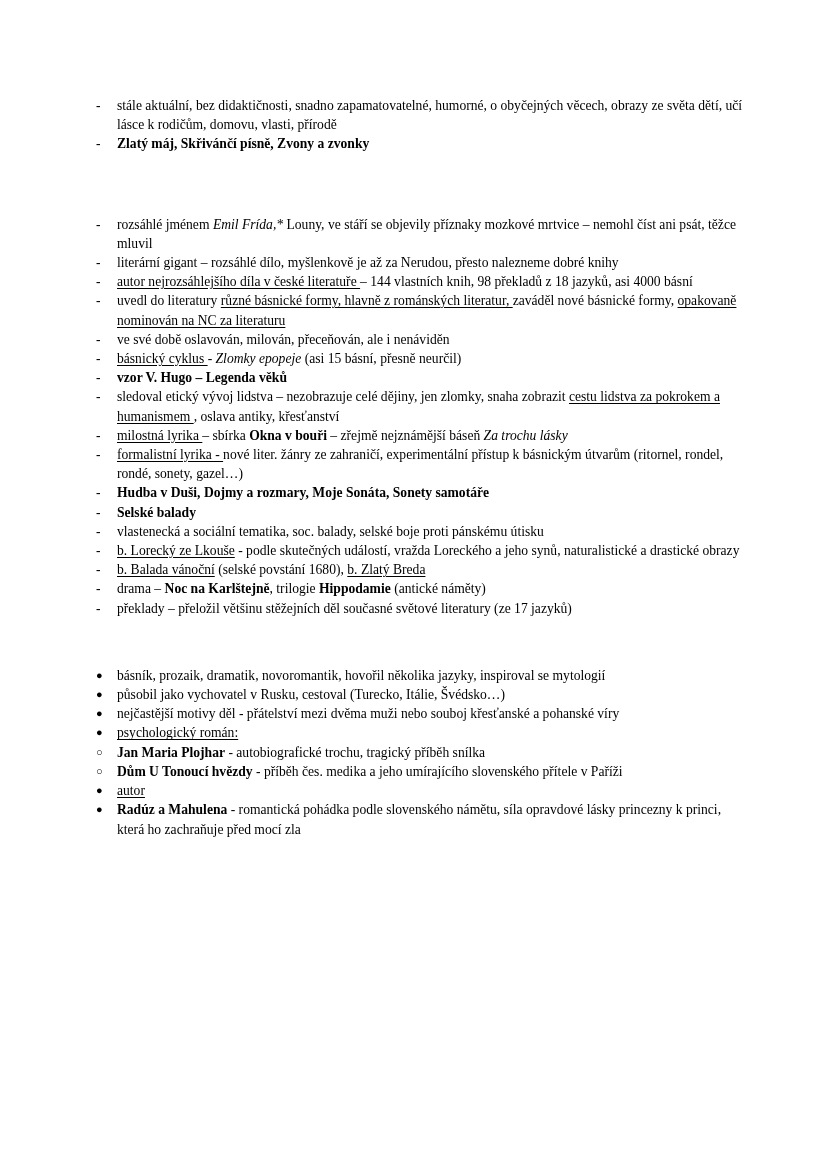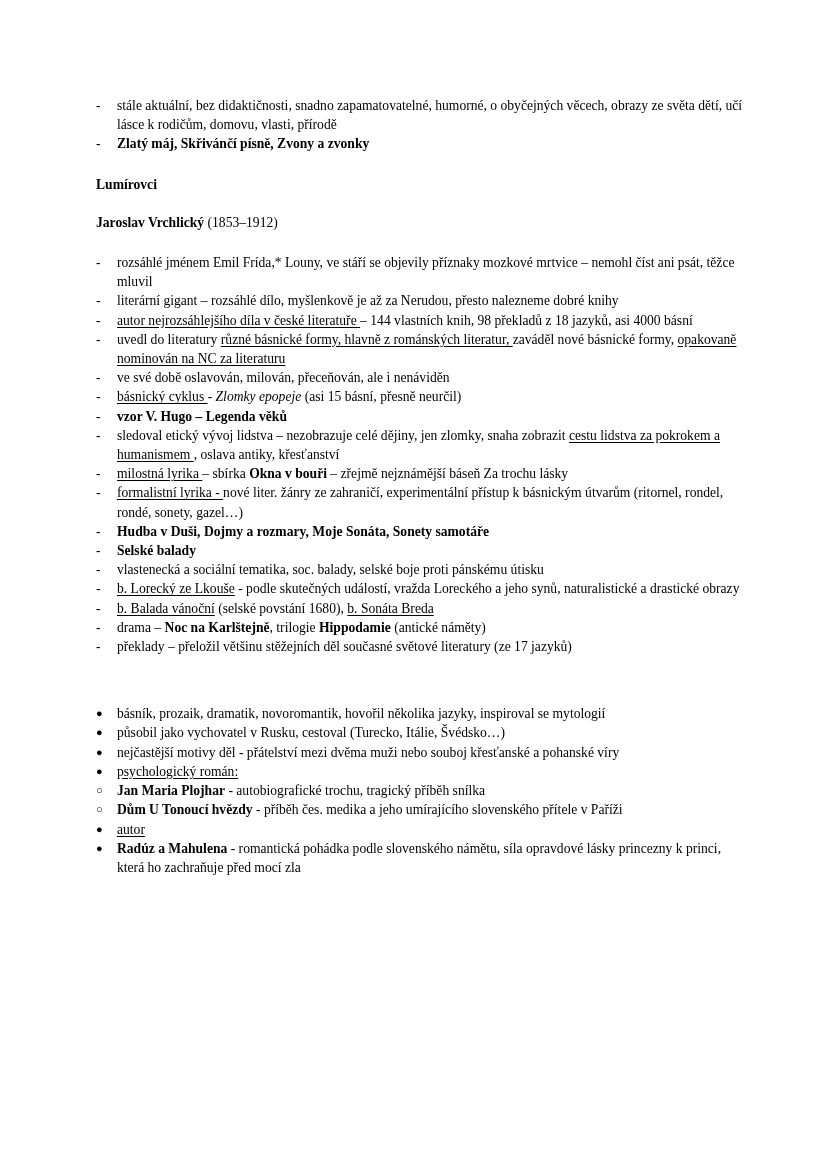--- a/index.html
+++ b/index.html
@@ -72,21 +72,21 @@
     margin: 0;
   }
   .h-plain .reg { font-weight: normal; }
 
   .spacer-sm { height: 19px; }
   .spacer-md { height: 21px; }
   .spacer-xl { height: 48px; }
 
   
   .b  { font-weight: bold; text-align: right; }
-  .i  { }
+  .i  { font-style: italic; }
   .bi { font-weight: normal; font-style: italic; margin-top: 28px; }
   .u  { text-decoration: underline; text-underline-offset: 1.5px; }
 </style>
 </head>
 <body>
 
 <div class="page">
   <div class="doc-body">
 
     <ul class="lvl ind-3">
@@ -95,25 +95,23 @@
           <span class="txt"><span>stále aktuální, bez didaktičnosti, snadno zapamatovatelné, humorné, o obyčejných věcech, obrazy ze světa dětí, učí lásce k rodičům, domovu, vlasti, přírodě</span></span>
         </li>
         <li class="item">
           <span class="marker dash">-</span>
           <span class="txt"><span class="b">Zlatý máj, Skřivánčí písně, Zvony a zvonky</span></span>
         </li>
       </ul>
 
     <div class="spacer-md"></div>
 
-    <p class="h-plain">Lumírovci</p>
 
     <div class="spacer-sm"></div>
 
-    <p class="h-plain"><span>Jaroslav Vrchlický</span><span class="reg"> (1853–1912)</span></p>
 
     <div class="spacer-md"></div>
 
     <ul class="lvl ind-1">
         <li class="item">
           <span class="marker dash">-</span>
           <span class="txt"><span>rozsáhlé jménem </span><span class="i">Emil Frída,*</span><span> Louny, ve stáří se objevily příznaky mozkové mrtvice – nemohl číst ani psát, těžce mluvil</span></span>
         </li>
         <li class="item">
           <span class="marker dash">-</span>
@@ -176,21 +174,21 @@
         <li class="item">
           <span class="marker dash">-</span>
           <span class="txt"><span>vlastenecká a sociální tematika, soc. balady, selské boje proti pánskému útisku</span></span>
         </li>
         <li class="item">
           <span class="marker dash">-</span>
           <span class="txt"><span class="u">b. Lorecký ze Lkouše</span><span> - podle skutečných událostí, vražda Loreckého a jeho synů, naturalistické a drastické obrazy</span></span>
         </li>
         <li class="item">
           <span class="marker dash">-</span>
-          <span class="txt"><span class="u">b. Balada vánoční</span><span> (selské povstání 1680), </span><span class="u">b. Sonáta Breda</span></span>
+          <span class="txt"><span class="u">b. Balada vánoční</span><span> (selské povstání 1680), </span><span class="u">b. Zlatý Breda</span></span>
         </li>
       </ul>
 
     <ul class="lvl ind-1">
         <li class="item">
           <span class="marker dash">-</span>
           <span class="txt"><span>drama – </span><span class="b">Noc na Karlštejně</span><span>, trilogie </span><span class="b">Hippodamie</span><span> (antické náměty)</span></span>
         </li>
         <li class="item">
           <span class="marker dash">-</span>

